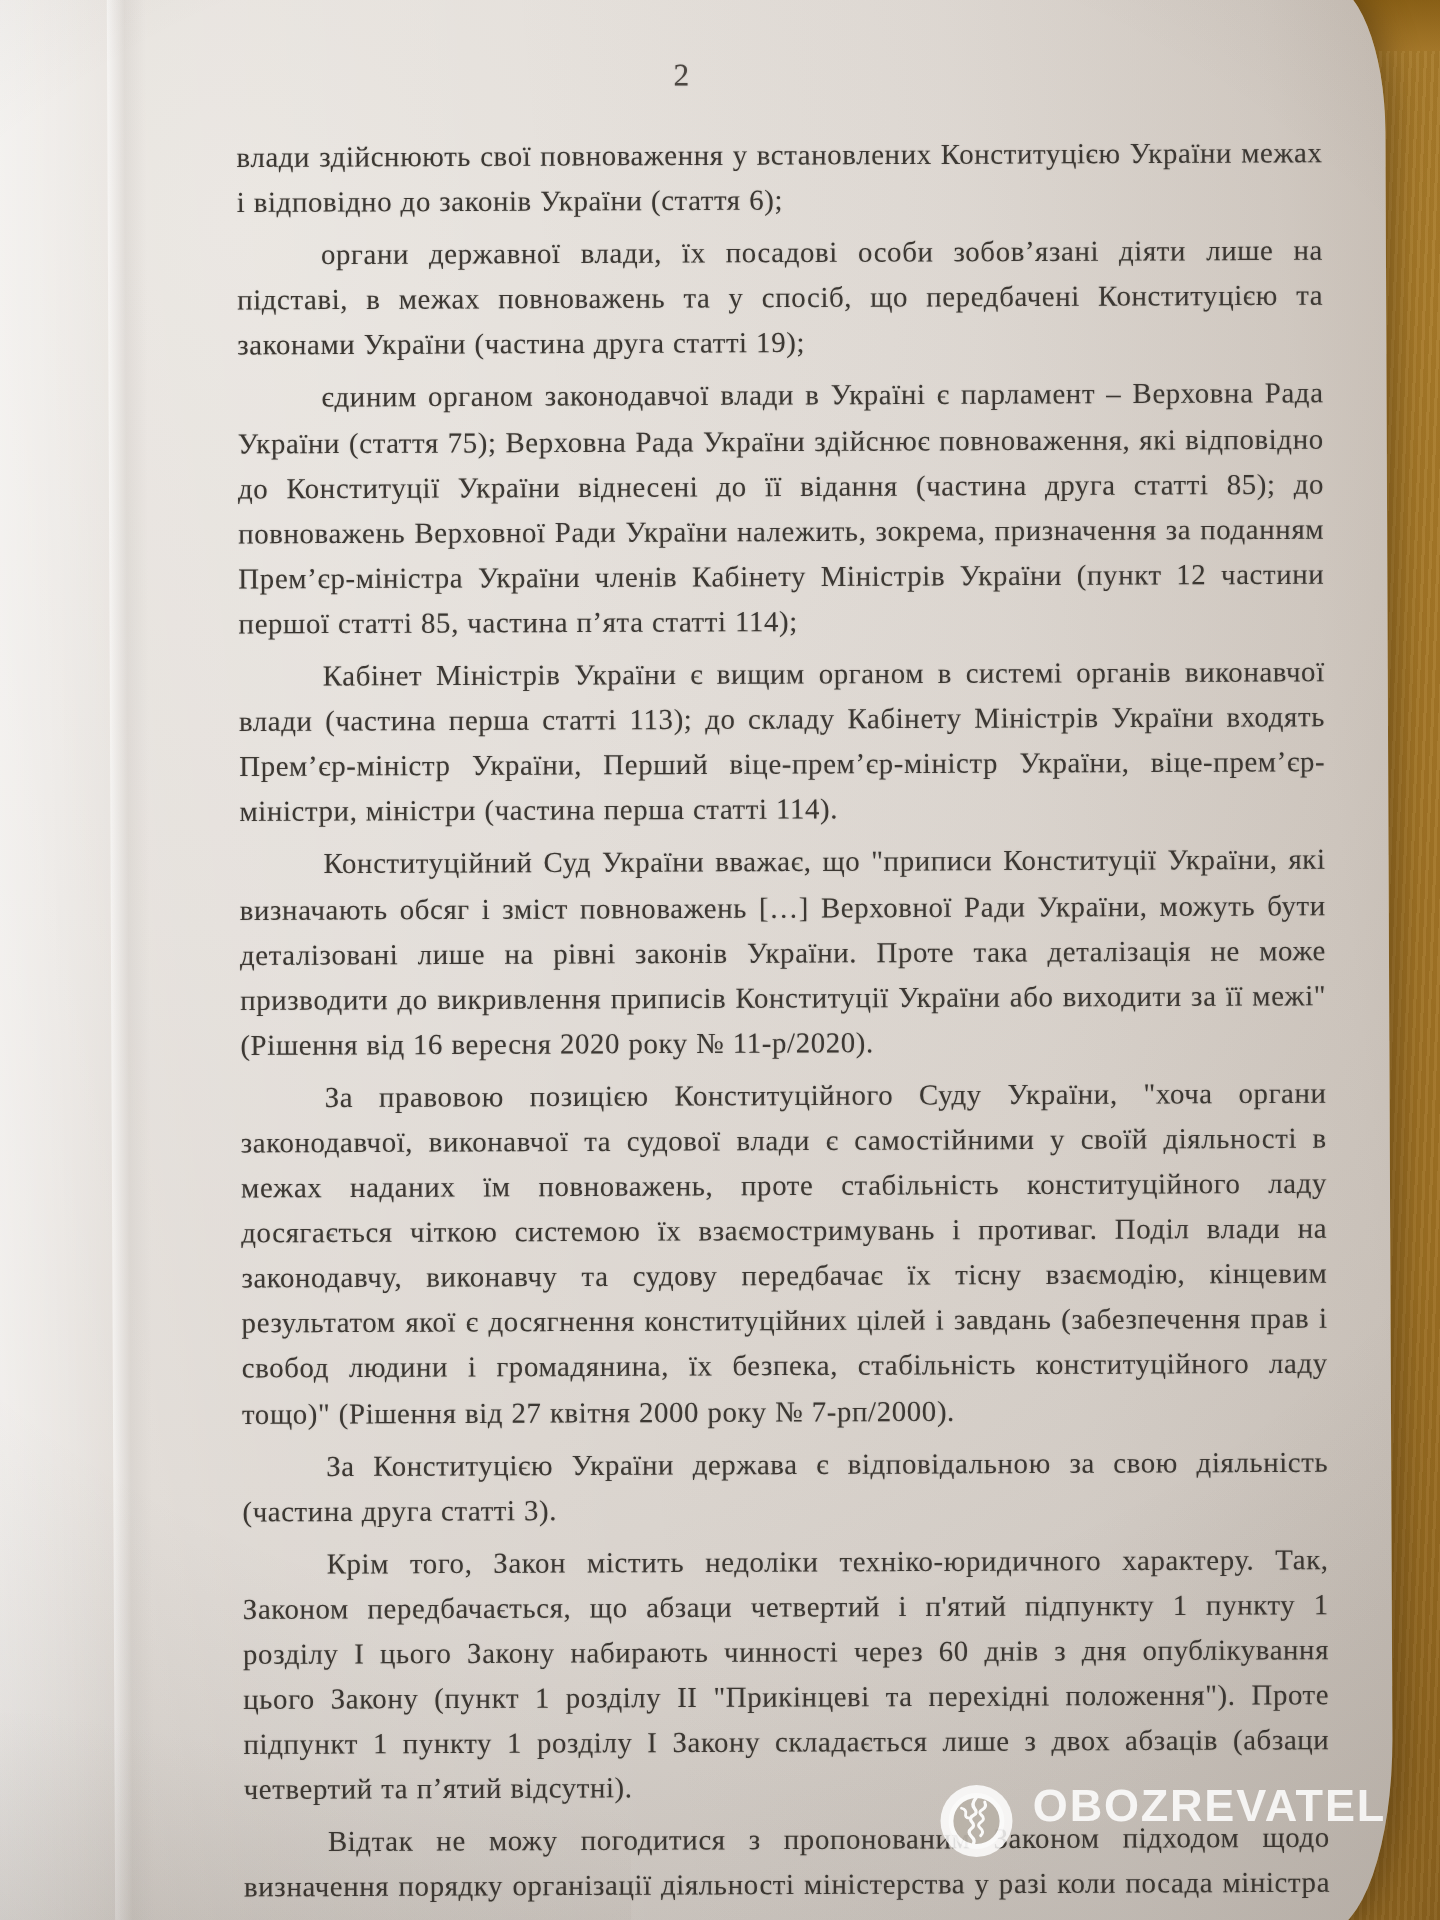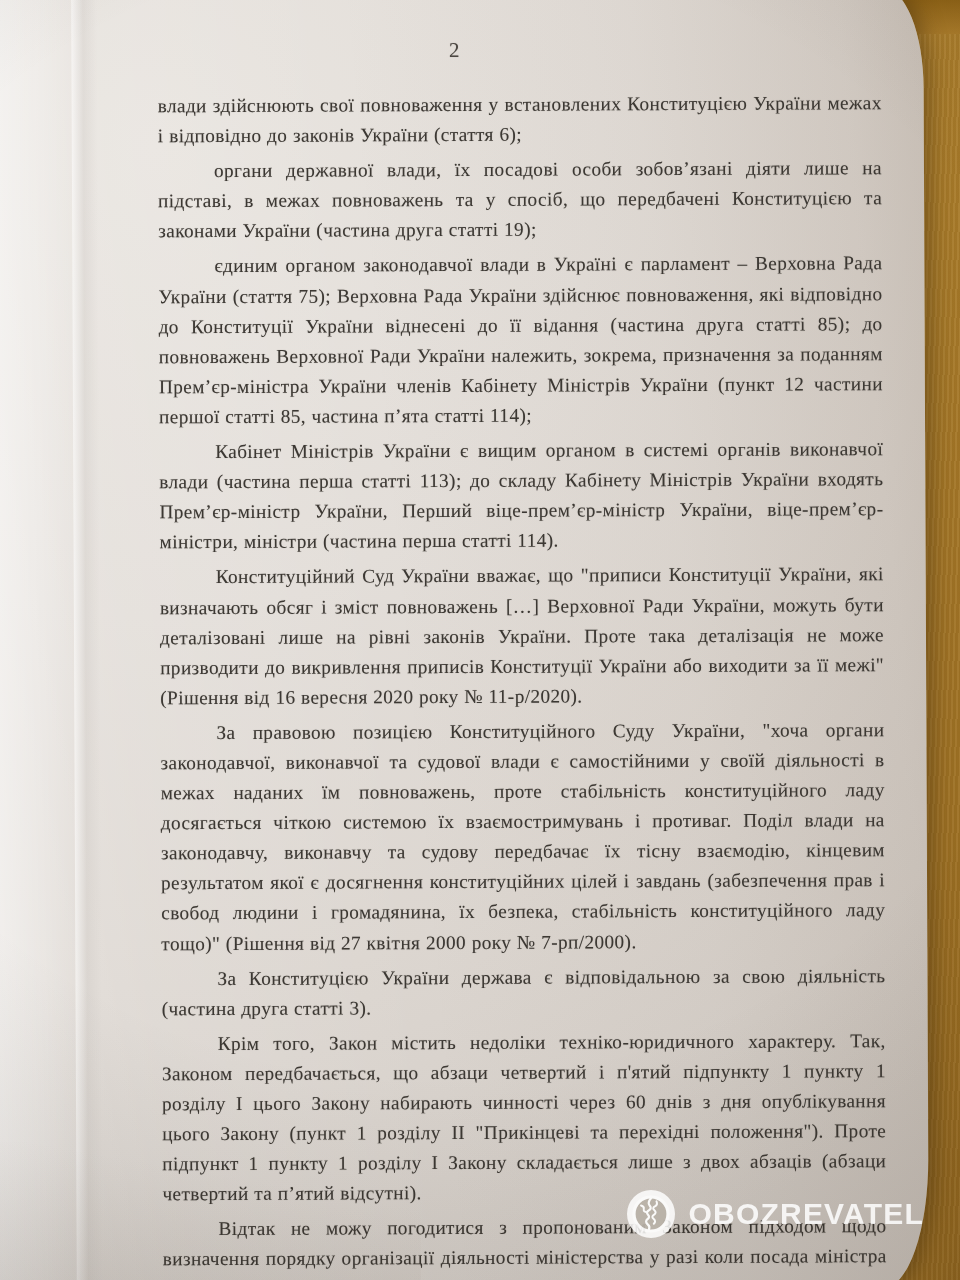--- a/index.html
+++ b/index.html
@@ -166,21 +166,20 @@
   .page-number {
     text-shadow: 0 0 1px rgba(60,56,51,0.30);
   }
 
   
   .watermark {
     position: absolute;
     right: 36px;
     bottom: 42px;
     display: flex;
-    align-items: center;
     gap: 14px;
     opacity: 0.92;
   }
   .wm-globe {
     width: 48px;
     height: 48px;
     border-radius: 50%;
     background: rgba(255,255,255,0.90);
     display: flex;
     align-items: center;

